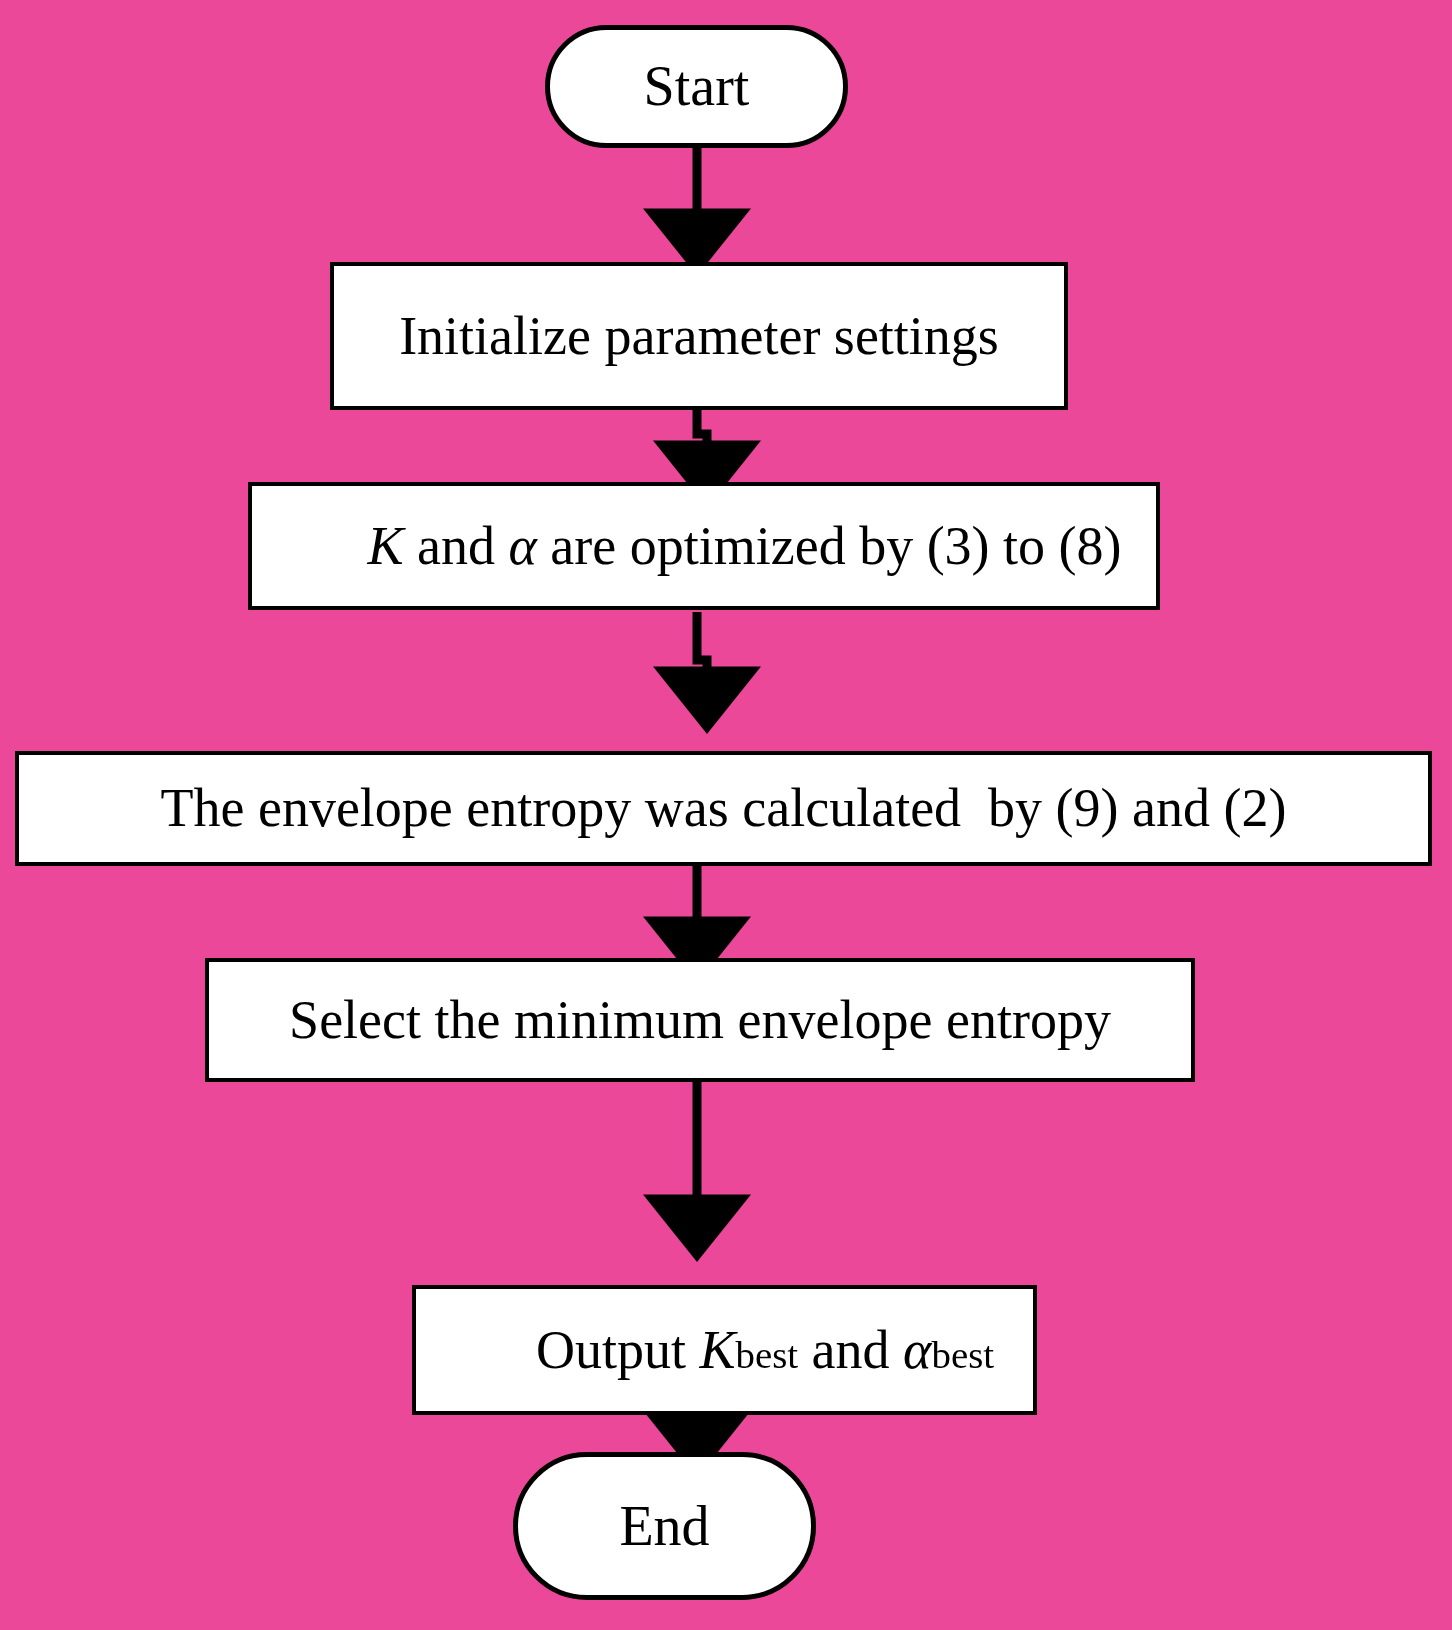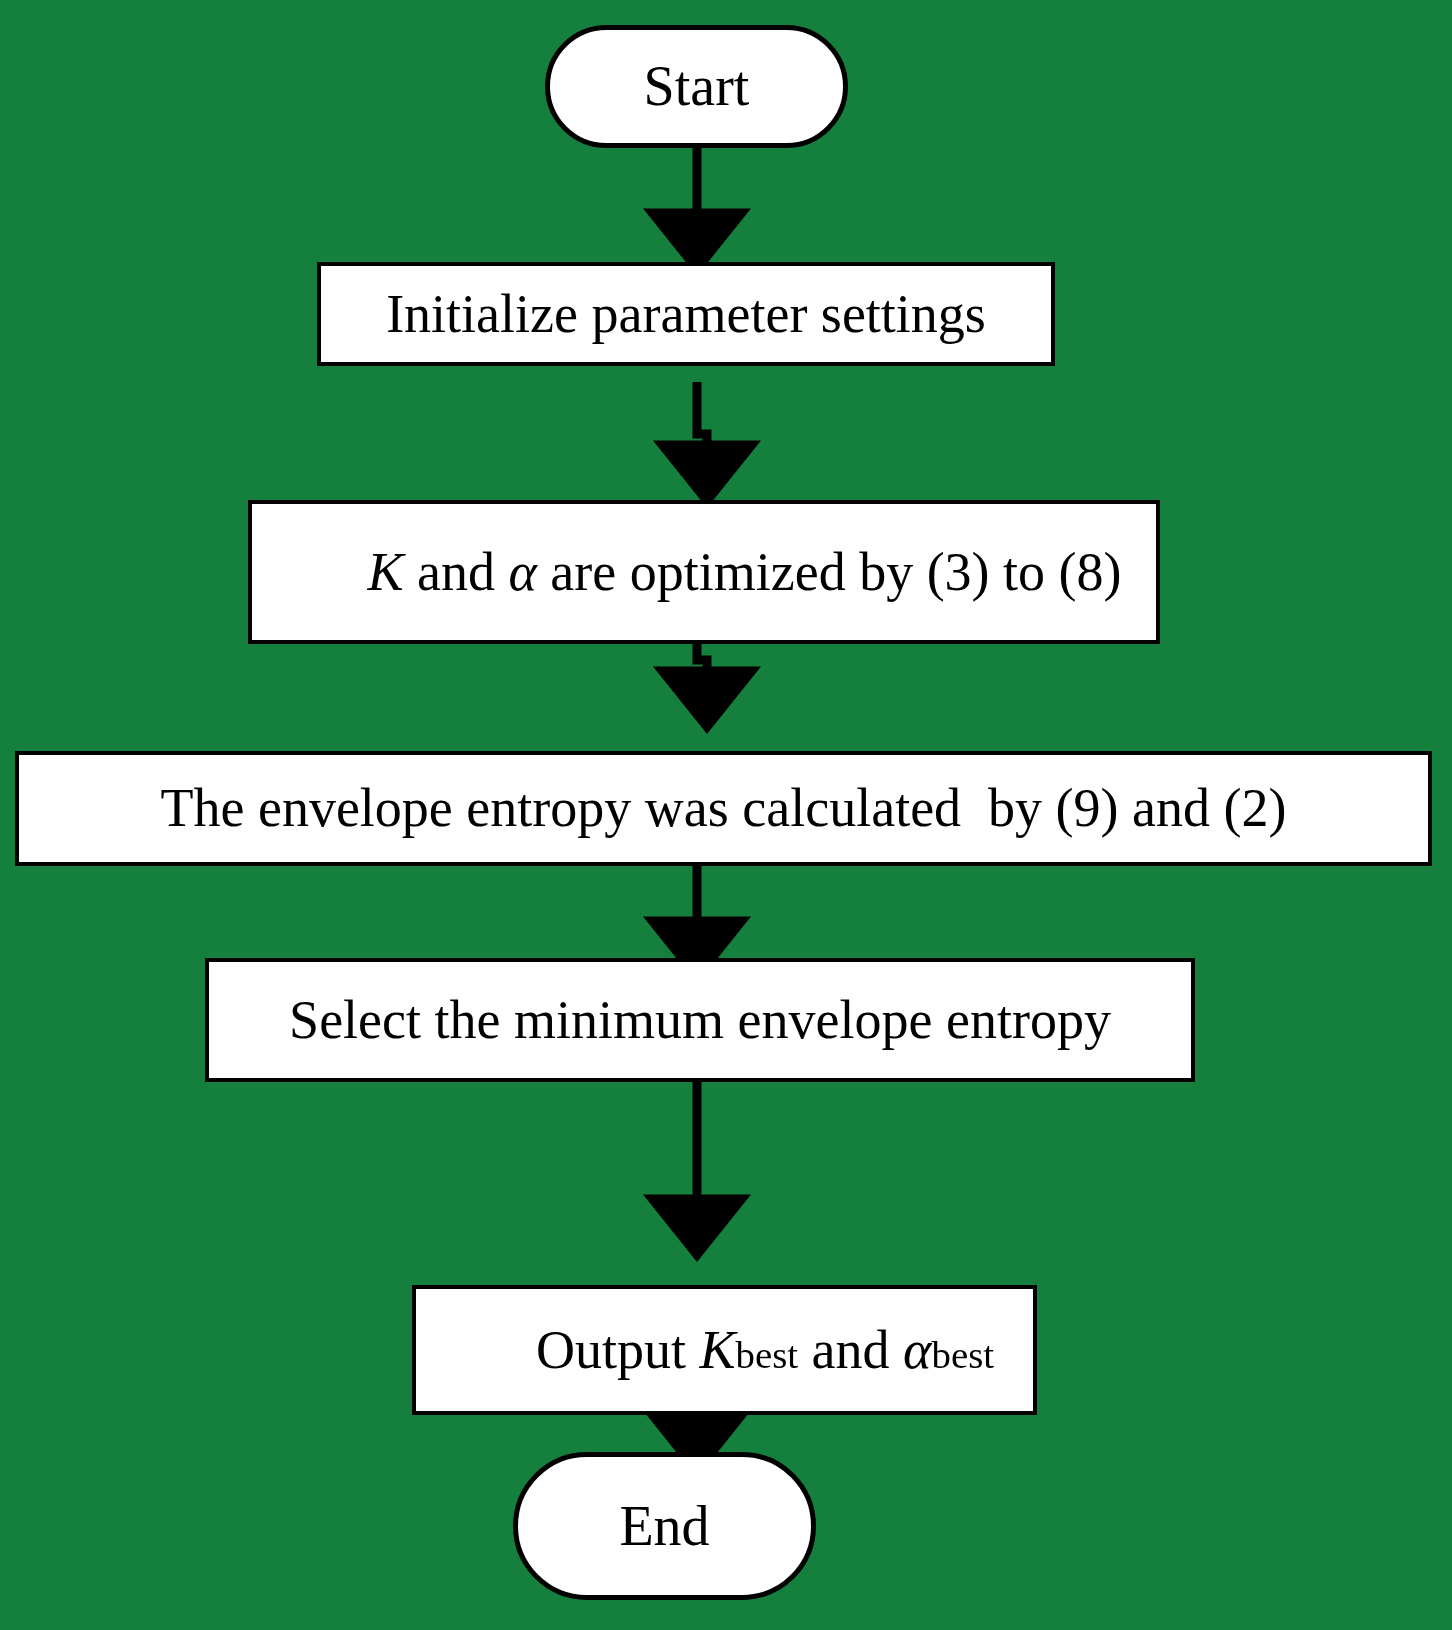--- a/index.html
+++ b/index.html
@@ -8,21 +8,21 @@
     background: #ffffff;
   }
   body {
     font-family: "Liberation Serif", "DejaVu Serif", serif;
     color: #000000;
   }
   #canvas {
     position: relative;
     width: 1452px;
     height: 1630px;
-    background: #15803d;
+    background: #ec4899;
     overflow: hidden;
   }
   .node {
     position: absolute;
     box-sizing: border-box;
     border: 4px solid #000000;
     background: #ffffff;
     display: flex;
     align-items: center;
     justify-content: center;
@@ -92,25 +92,25 @@
 
     <g>
       <line x1="697" y1="1367" x2="697" y2="1414" stroke="#000000" stroke-width="9" marker-end="url(#ah)"></line>
     </g>
   </svg>
 
   <div class="node terminator" id="node-start" style="left: 545px; top: 25px; width: 303px; height: 123px; font-size: 56px; border-color: rgb(0, 0, 0); border-radius: 61.5px;">
     <span class="txt">Start</span>
   </div>
 
-  <div class="node process" id="node-initialize" style="left: 317px; top: 262px; width: 738px; height: 104px; font-size: 54px; border-color: rgb(0, 0, 0); align-items: center;">
+  <div class="node process" id="node-initialize" style="left: 330px; top: 262px; width: 738px; height: 148px; font-size: 54px; border-color: rgb(0, 0, 0); align-items: center;">
     <span class="txt">Initialize parameter settings</span>
   </div>
 
-  <div class="node process" id="node-optimize" style="left: 248px; top: 500px; width: 912px; height: 144px; font-size: 54px; border-color: rgb(0, 0, 0);">
+  <div class="node process" id="node-optimize" style="left: 248px; top: 482px; width: 912px; height: 128px; font-size: 54px; border-color: rgb(0, 0, 0);">
     <span class="txt">
       <span class="ital">K</span><span> and </span><span class="ital">α</span><span> are optimized by (3) to (8)</span>
     </span>
   </div>
 
   <div class="node process" id="node-entropy" style="left: 15px; top: 751px; width: 1417px; height: 115px; font-size: 54px; border-color: rgb(0, 0, 0);">
     <span class="txt">The envelope entropy was calculated  by (9) and (2)</span>
   </div>
 
   <div class="node process" id="node-select-min" style="left: 205px; top: 958px; width: 990px; height: 124px; font-size: 54px; border-color: rgb(0, 0, 0); justify-content: center;">

